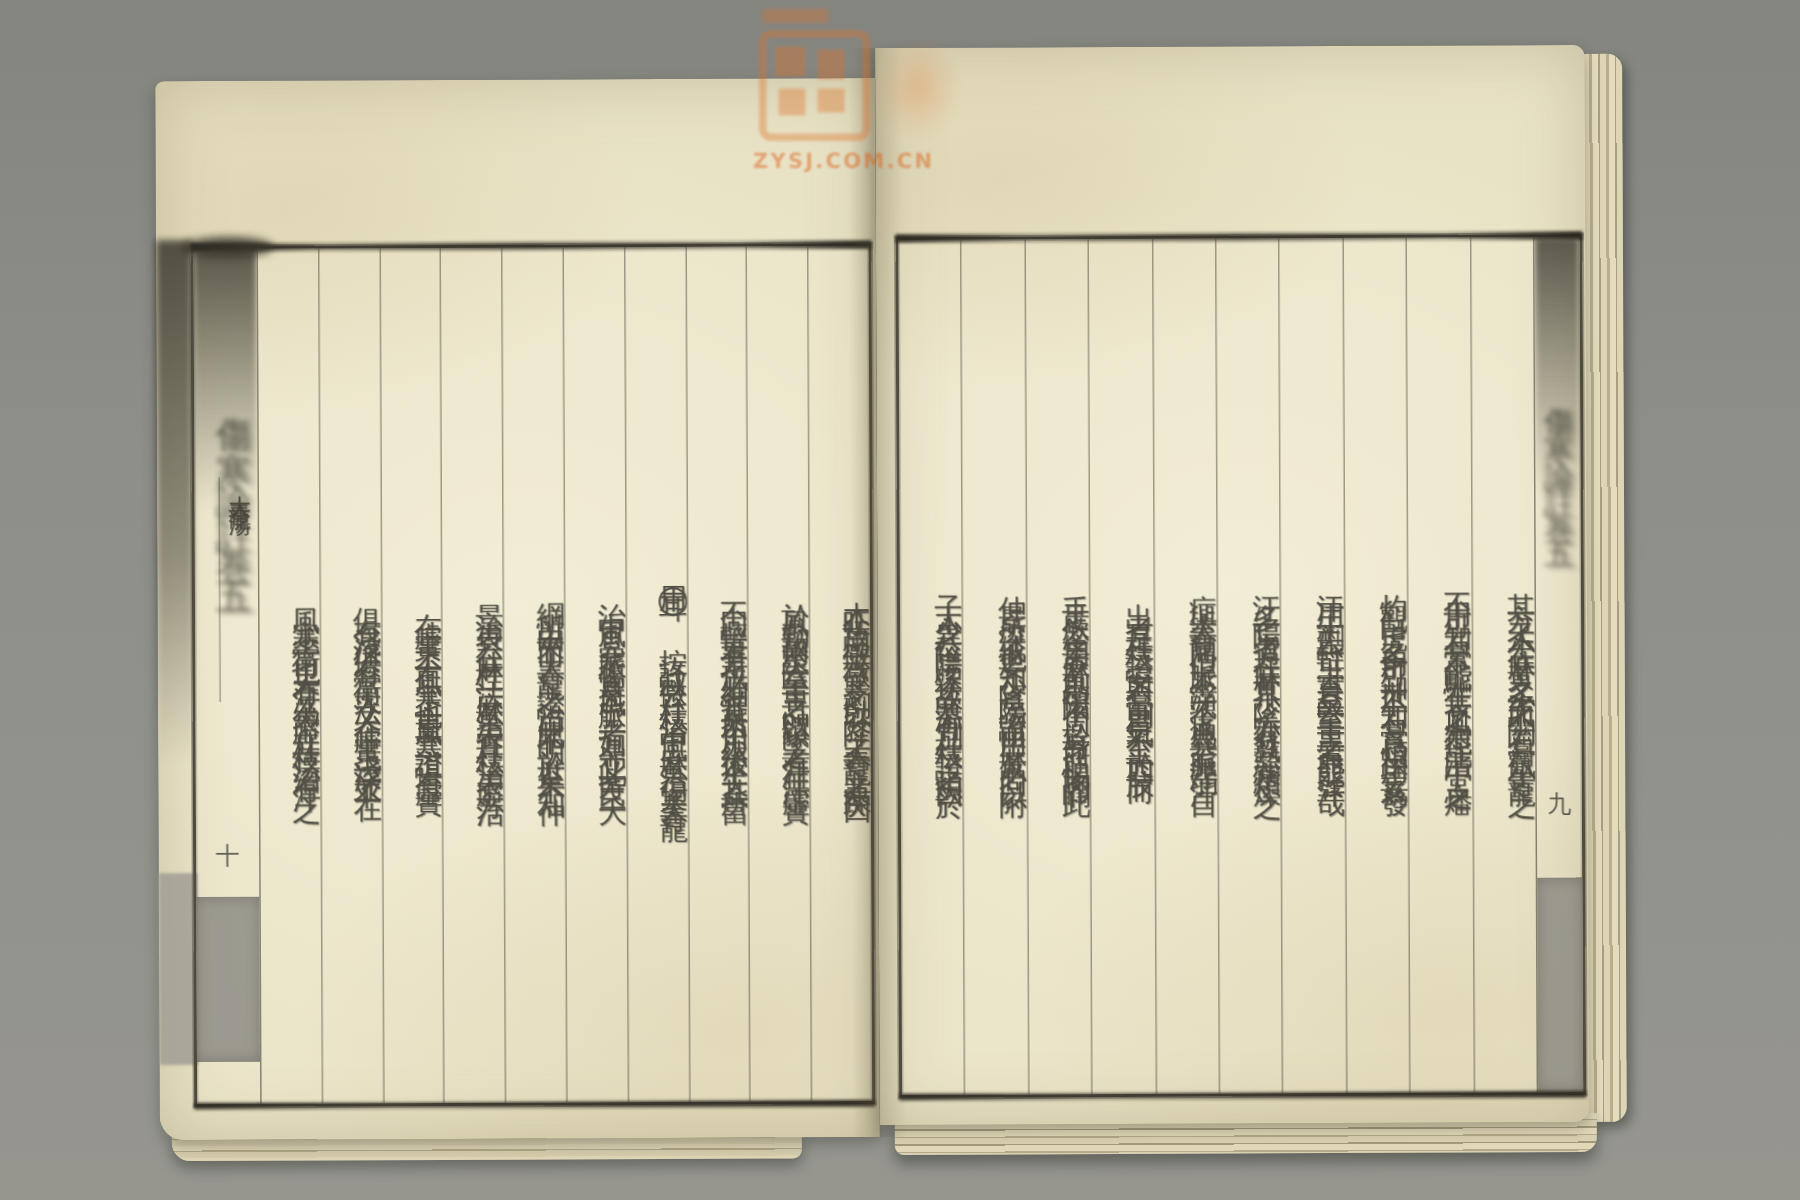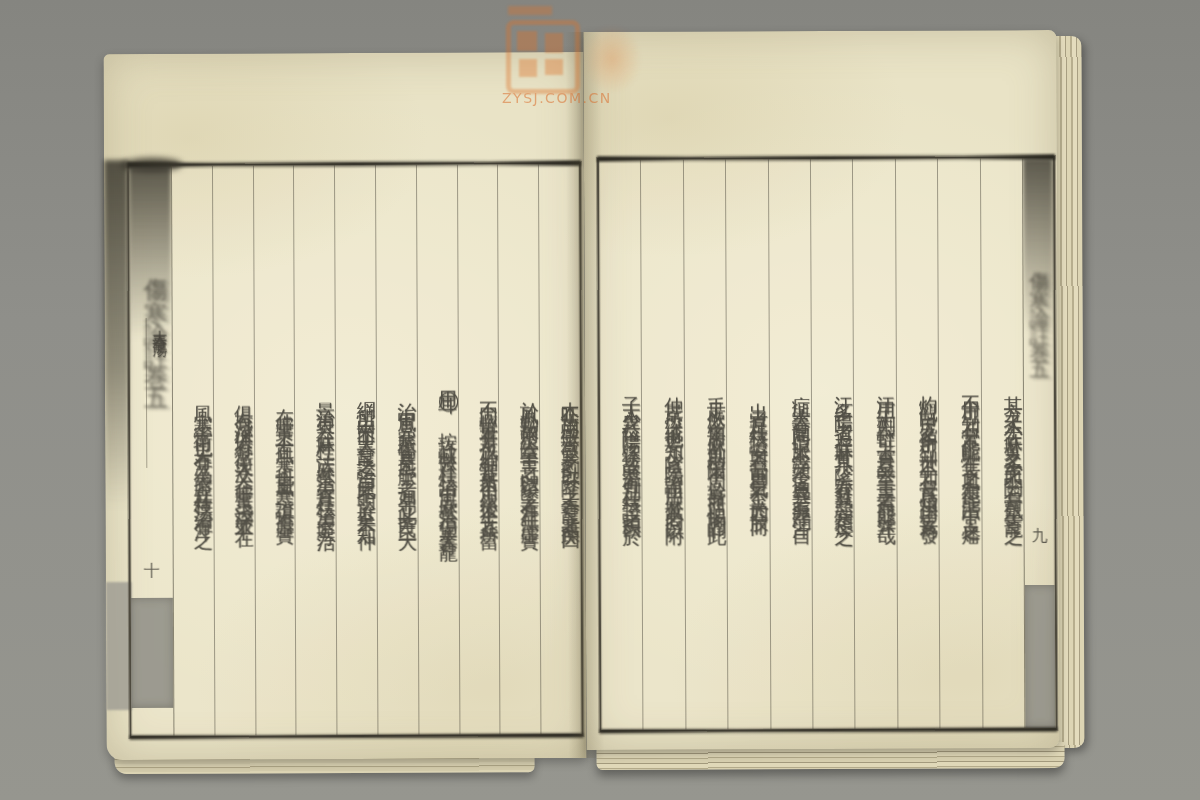--- a/index.html
+++ b/index.html
@@ -95,21 +95,21 @@
     background:
       linear-gradient(#dd7128,#dd7128) 6px 6px/20px 20px no-repeat,
       linear-gradient(#dd7128,#dd7128) 34px 8px/18px 20px no-repeat,
       linear-gradient(#dd7128,#dd7128) 8px 34px/18px 18px no-repeat,
       linear-gradient(#dd7128,#dd7128) 34px 34px/18px 16px no-repeat;
     opacity:.75;}
   .wm-bar{position:absolute;left:10px;top:2px;width:44px;height:9px;background:#dd7128;filter:blur(1.5px);opacity:.7;}
   .wm-ghost{position:absolute;left:86px;top:22px;width:56px;height:66px;border-radius:10px;
     background:radial-gradient(ellipse at 50% 50%, rgba(221,113,40,.55), rgba(221,113,40,0) 75%);
     filter:blur(2px);}
-  .wm-url{position:absolute;left:4px;top:86px;font-size:14px;font-weight:normal;
+  .wm-url{position:absolute;left:4px;top:96px;font-size:14px;font-weight:bold;
     letter-spacing:1.5px;color:#d96420;filter:blur(.6px);text-transform:uppercase;}
 </style>
 </head>
 <body>
 
 <div class="scene">
   <div class="book">
 
     <div class="stack-right"></div>
     <div class="stack-bottom-right"></div>

